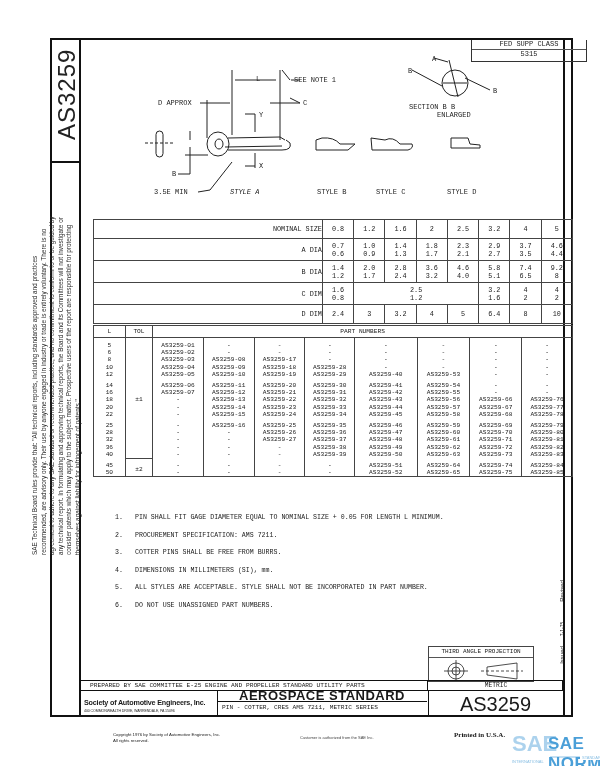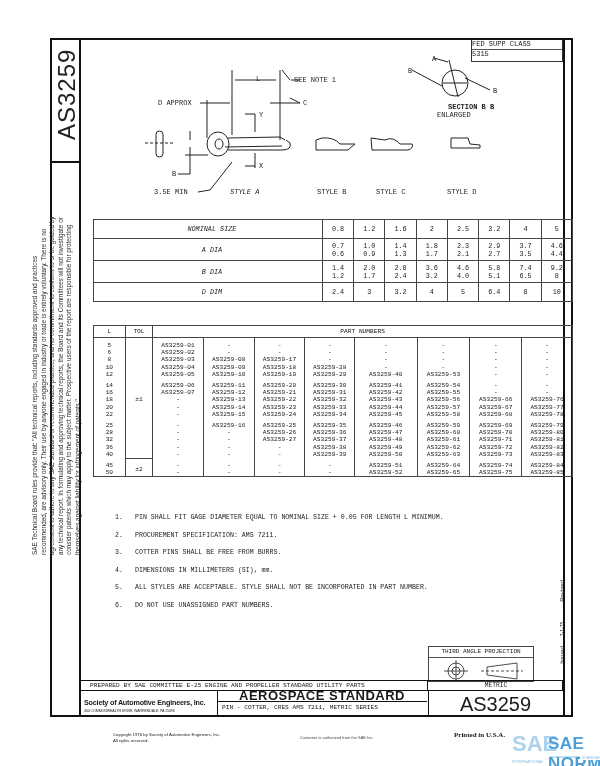--- a/index.html
+++ b/index.html
@@ -13,29 +13,29 @@
   #left-strip { left:50px; top:38px; width:31px; height:679px; border-right:2px solid #111; box-sizing:border-box; }
   #docnum-box { left:50px; top:38px; width:31px; height:125px; border:2px solid #111; box-sizing:border-box; border-top:none; border-left:none; }
   #docnum-vert { left:22px; top:75px; width:90px; height:40px; transform:rotate(-90deg); font-size:24px; letter-spacing:1px; text-align:center; line-height:40px; color:#222; }
   #disclaimer { left:-112px; top:358px; width:340px; height:54px; transform:rotate(-90deg); font-size:6.4px; line-height:8.5px; color:#2a2a2a; overflow:hidden; }
   #right-strip { left:563px; top:38px; width:10px; height:679px; border-left:2px solid #111; box-sizing:border-box; }
   #revised-label { left:544px; top:586px; width:40px; height:10px; transform:rotate(-90deg); font-size:6px; text-align:center; }
   #issued-label { left:544px; top:650px; width:40px; height:10px; transform:rotate(-90deg); font-size:6px; text-align:center; }
   #rev-date { left:544px; top:624px; width:40px; height:10px; transform:rotate(-90deg); font-size:5px; text-align:center; }
 
   
-  #fsc-box { left:471px; top:40px; width:92px; height:22px; border:1px solid #333; border-top:none; box-sizing:border-box; font-size:7px; text-align:left; line-height:9px; }
+  #fsc-box { left:471px; top:40px; width:116px; height:22px; border:1px solid #333; border-top:none; box-sizing:border-box; font-size:7px; text-align:center; line-height:9px; }
 
   
   .lbl { font-size:7px; white-space:nowrap; color:#222; }
 
   
   #spec-table { left:93px; top:219px; width:480px; border-collapse:collapse; font-size:6.8px; }
   #spec-table td { border:1px solid #444; text-align:center; padding:0; height:18px; line-height:8px; }
-  #spec-table td.h { text-align:center; padding-left:8px;font-style:italic; }
+  #spec-table td.h { text-align:right; padding-left:8px; }
 
   #pn-table { left:93px; top:325px; width:480px; border-collapse:collapse; font-size:6.2px; }
   #pn-table td { border-left:1px solid #444; border-right:1px solid #444; text-align:center; padding:0; line-height:7.2px; vertical-align:top; }
   #pn-table tr.hdr td { border:1px solid #444; height:11px; line-height:11px; vertical-align:middle; }
   #pn-table tr.last td { border-bottom:1px solid #444; }
   #pn-table tr.grp td { padding-top:4px; }
 
   
   #notes { left:115px; top:514px; width:420px; font-size:6.6px; }
   .note { height:17.5px; display:flex; }
@@ -135,21 +135,21 @@
 <div class="abs lbl mono" style="left:259px;top:162px;">X</div>
 <div class="abs lbl mono" style="left:172px;top:170px;">B</div>
 <div class="abs lbl mono" style="left:154px;top:188px;">3.5E MIN</div>
 <div class="abs lbl mono" style="left:230px;top:188px;font-style:italic;">STYLE  A</div>
 <div class="abs lbl mono" style="left:317px;top:188px;">STYLE  B</div>
 <div class="abs lbl mono" style="left:376px;top:188px;">STYLE  C</div>
 <div class="abs lbl mono" style="left:447px;top:188px;">STYLE  D</div>
 <div class="abs lbl mono" style="left:432px;top:55px;">A</div>
 <div class="abs lbl mono" style="left:408px;top:67px;">B</div>
 <div class="abs lbl mono" style="left:493px;top:87px;">B</div>
-<div class="abs lbl mono" style="left:448px;top:103px;font-weight:bold;">SECTION  B B</div>
+<div class="abs lbl mono" style="left:409px;top:103px;">SECTION  B B</div>
 <div class="abs lbl mono" style="left:437px;top:111px;">ENLARGED</div>
 
 <table id="spec-table" class="abs mono">
   <tbody>
       <tr style="height:15px">
     <td class="h" colspan="2" style="width:88px">NOMINAL SIZE</td>
     <td>0.8</td>
     <td>1.2</td>
     <td>1.6</td>
     <td>2</td>
@@ -219,20 +219,43 @@
           <div>5.8</div>
           <div>5.1</div>
         </td>
     <td>
           <div>7.4</div>
           <div>6.5</div>
         </td>
     <td>
           <div>9.2</div>
           <div>8</div>
+        </td>
+  </tr>
+  <tr style="height:22px">
+    <td class="h" colspan="2">C DIM</td>
+    <td>
+          <div>1.6</div>
+          <div>0.8</div>
+        </td>
+    <td colspan="4">
+          <div>2.5</div>
+          <div>1.2</div>
+        </td>
+    <td>
+          <div>3.2</div>
+          <div>1.6</div>
+        </td>
+    <td>
+          <div>4</div>
+          <div>2</div>
+        </td>
+    <td>
+          <div>4</div>
+          <div>2</div>
         </td>
   </tr>
   <tr style="height:15px">
     <td class="h" colspan="2">D DIM</td>
     <td>2.4</td>
     <td>3</td>
     <td>3.2</td>
     <td>4</td>
     <td>5</td>
     <td>6.4</td>

